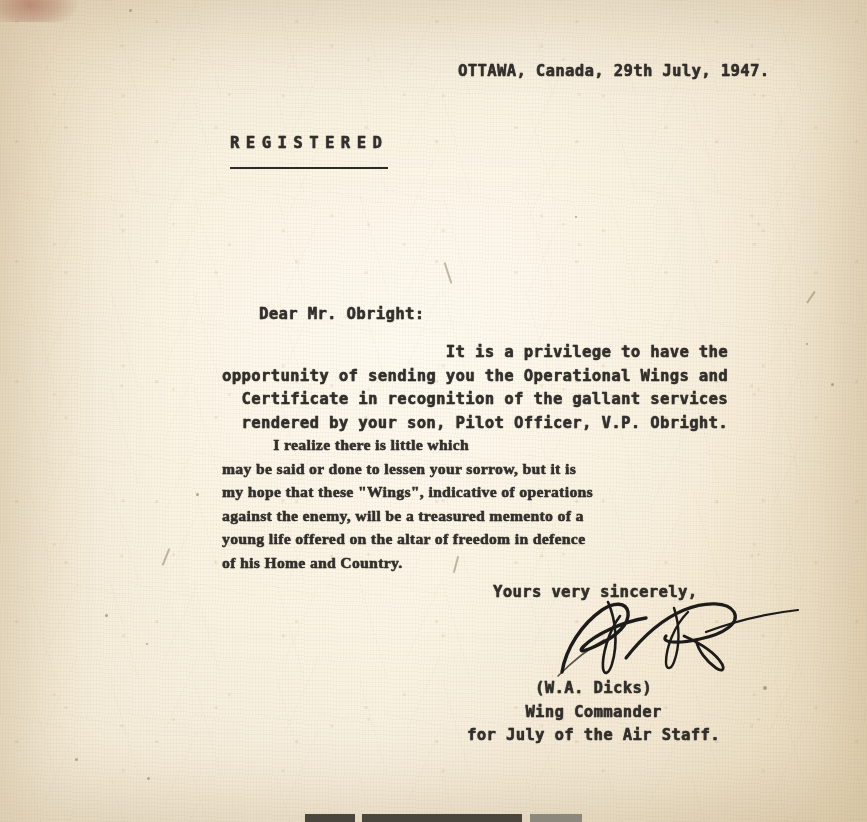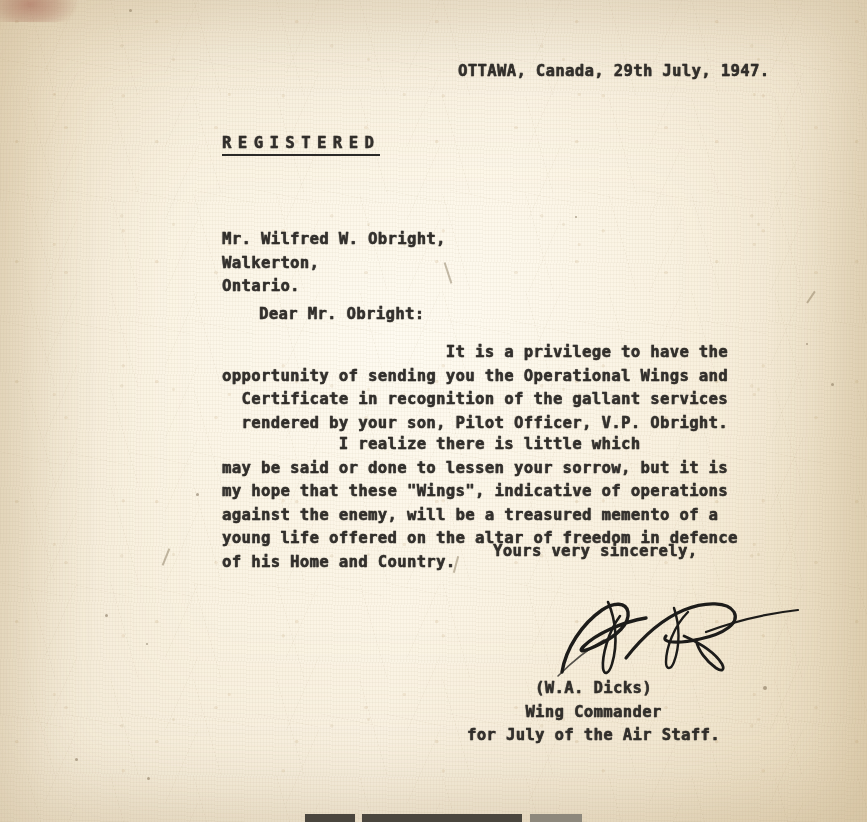--- a/index.html
+++ b/index.html
@@ -92,26 +92,26 @@
     letter-spacing: 0.4px;
     color: #26242270;
     text-shadow:
       0 0 1px rgba(40,38,35,0.85),
       0.4px 0.3px 0.6px rgba(55,50,44,0.55);
     -webkit-text-stroke: 0.35px rgba(38,36,33,0.92);
   }
 
   #date-line   { left: 458px; top: 60px; }
   #registered  { left: 222px; top: 132px; letter-spacing: 6.5px; }
-  #registered span { border-bottom: 2px solid #2b2a28; padding-bottom: 2px; }
+  #registered span { border-bottom: 2px solid #2b2a28; padding-bottom: 15px; margin-left: 8px; }
   #addressee   { left: 222px; top: 228px; }
   #salutation  { left: 222px; top: 303px; padding-left: 37px; }
   #para1       { left: 222px; top: 341px; text-align: right; }
-  #para2       { left: 222px; top: 433px; }
-  #closing     { left: 493px; top: 540px; }
+  #para2       { left: 222px; top: 433px; font-family: Liberation Serif, serif; }
+  #closing     { left: 493px; top: 581px; }
   #sig-block   { left: 467px; top: 677px; text-align: center; }
   #reference   { left: 222px; top: 715px; }
 
   
   #signature {
     position: absolute;
     left: 556px;
     top: 588px;
     width: 250px;
     height: 92px;
@@ -145,23 +145,20 @@
   <div class="hair" style="left:455px; top:556px; width:1.5px; height:17px; transform:rotate(15deg);"></div>
   <div class="hair" style="left:447px; top:262px; width:1.5px; height:22px; transform:rotate(-18deg);"></div>
   <div class="hair" style="left:165px; top:548px; width:1.5px; height:18px; transform:rotate(22deg);"></div>
 
   <div class="vignette"></div>
 
   <div class="typed" id="date-line">OTTAWA, Canada, 29th July, 1947.</div>
 
   <div class="typed" id="registered"><span>REGISTERED</span></div>
 
-  <div class="typed" id="addressee">Mr. Wilfred W. Obright,
-Walkerton,
-Ontario.</div>
 
   <div class="typed" id="salutation">Dear Mr. Obright:</div>
 
   <div class="typed" id="para1">            It is a privilege to have the
 opportunity of sending you the Operational Wings and
 Certificate in recognition of the gallant services
 rendered by your son, Pilot Officer, V.P. Obright.</div>
 
   <div class="typed" id="para2">            I realize there is little which
 may be said or done to lessen your sorrow, but it is

